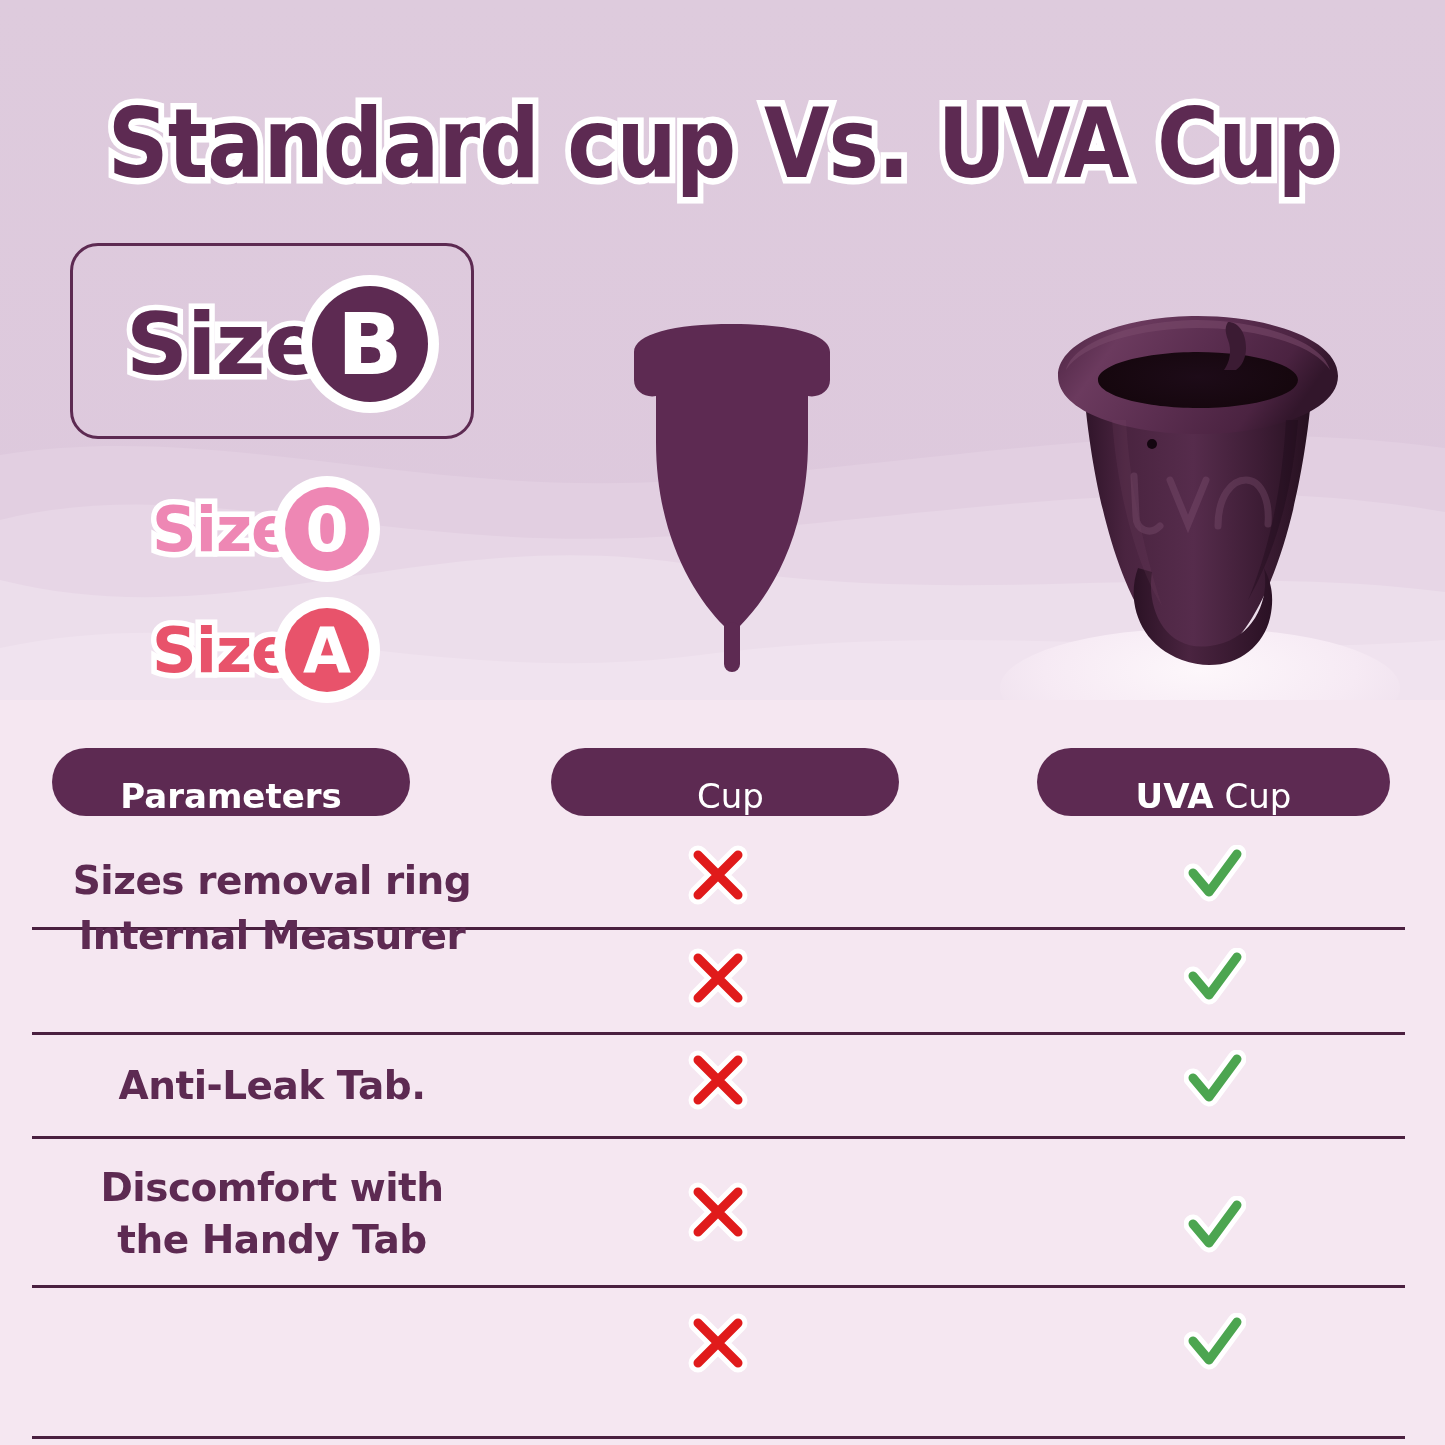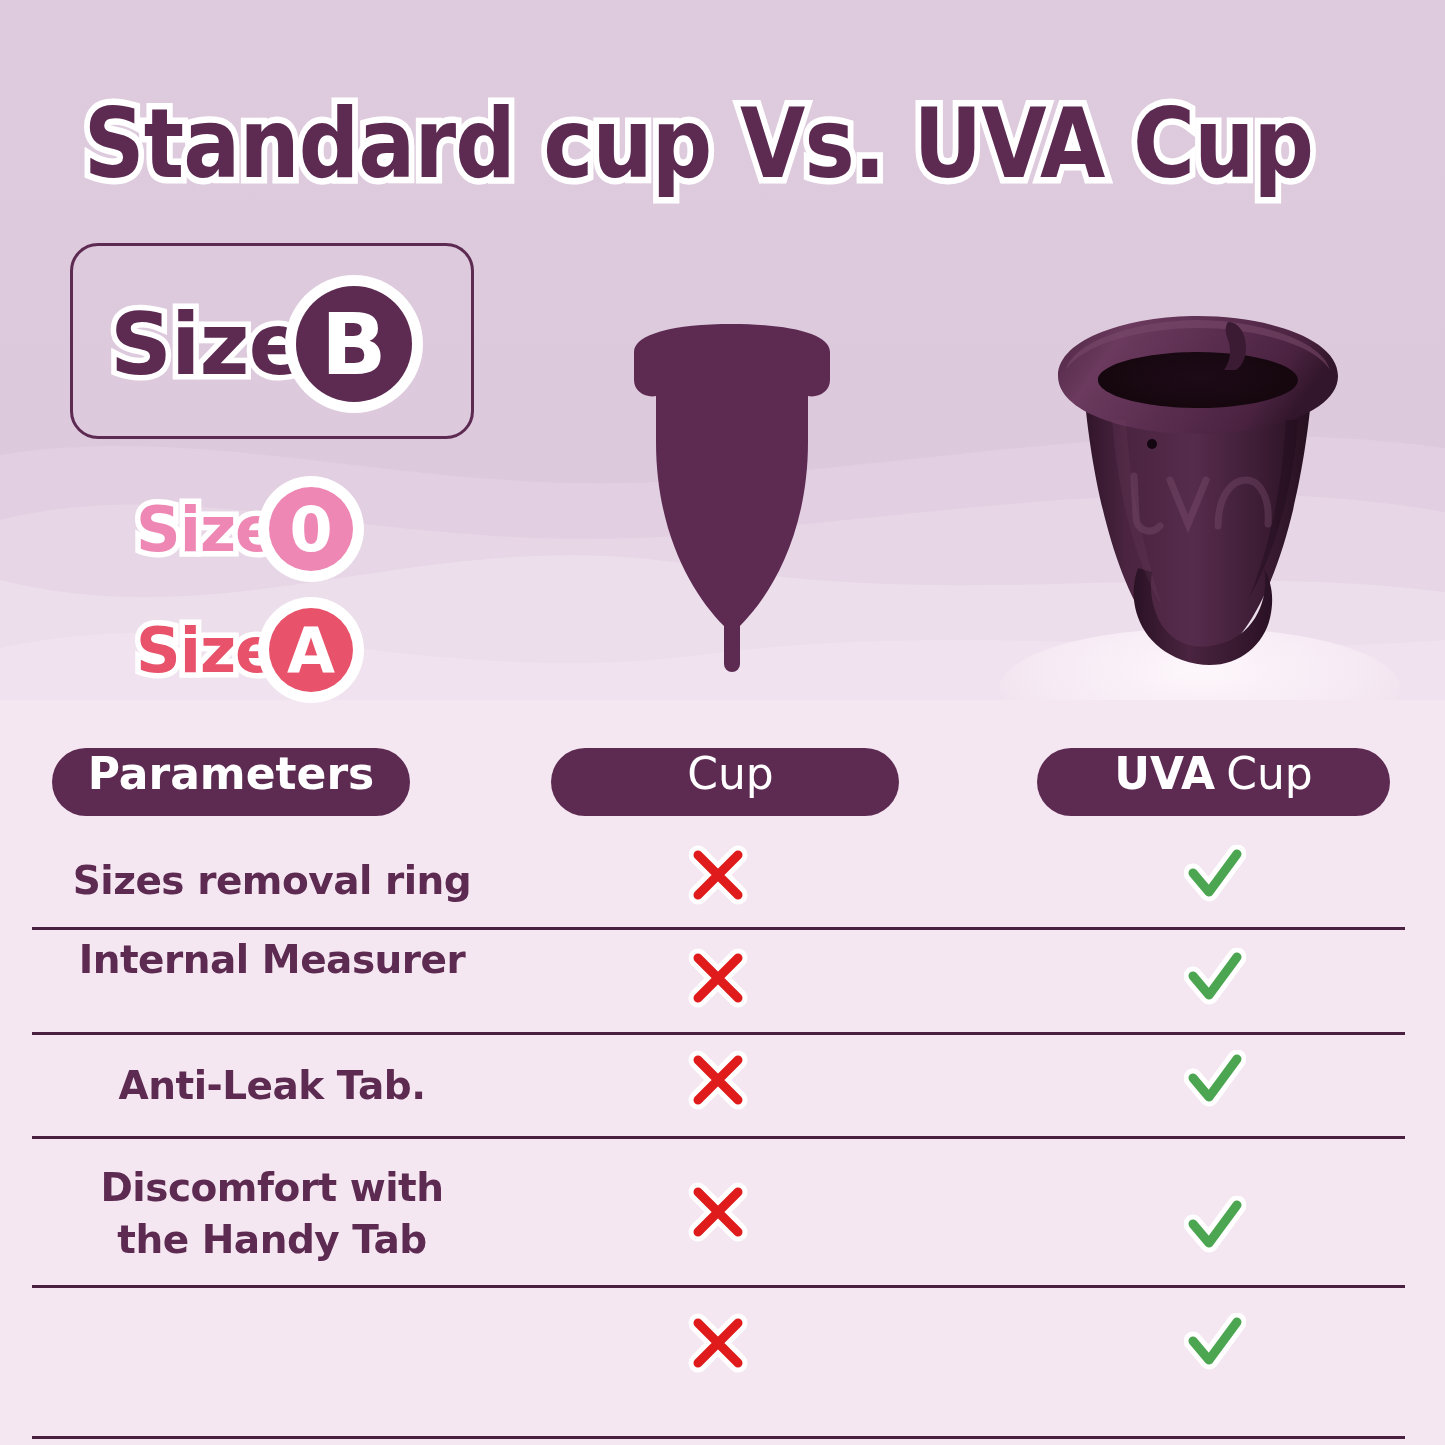--- a/index.html
+++ b/index.html
@@ -24,21 +24,21 @@
     inset: 0;
     width: 1445px;
     height: 1445px;
   }
 
   
   .title-wrap {
     position: absolute;
     left: 0;
     top: 92px;
-    width: 1220px;
+    width: 1444px;
     text-align: center;
     z-index: 6;
   }
   .title {
     display: inline-block;
     font-family: "DejaVu Sans", sans-serif;
     font-weight: 700;
     font-size: 96px;
     line-height: 104px;
     letter-spacing: -1px;
@@ -61,20 +61,21 @@
     border-radius: 28px;
     box-sizing: border-box;
     z-index: 5;
   }
   .badge {
     position: absolute;
     display: flex;
     align-items: center;
     z-index: 7;
     white-space: nowrap;
+    margin-left: 16px;
   }
   .badge-text {
     font-family: "DejaVu Sans", sans-serif;
     font-weight: 700;
     letter-spacing: -1px;
     -webkit-text-stroke: 11px #ffffff;
     paint-order: stroke fill;
     position: relative;
   }
   .badge-circle {
@@ -134,26 +135,26 @@
     background: #f5e7f1;
     z-index: 3;
   }
   .pill {
     position: absolute;
     top: 748px;
     height: 68px;
     border-radius: 34px;
     background: #5d2a52;
     display: flex;
-    align-items: flex-start;
+    align-items: flex-end;
     justify-content: center;
     z-index: 8;
     color: #ffffff;
     font-family: "DejaVu Sans", sans-serif;
-    font-size: 44px;
+    font-size: 34px;
     white-space: nowrap;
   }
   .pill .b { font-weight: 700; }
   .pill .r { font-weight: 400; margin-left: 11px; }
   #pill-parameters { left: 52px; width: 358px; }
   #pill-standard   { left: 551px; width: 348px; }
   #pill-uva        { left: 1037px; width: 353px; }
 
   .divider {
     position: absolute;
@@ -329,21 +330,21 @@
   <div class="mark" style="left:1184px; top:845px;">
     <svg width="62" height="60" viewBox="0 0 62 60">
       <g stroke-linecap="round" stroke-linejoin="round" fill="none">
         <path d="M9,28 L25,47 L53,9" stroke="#ffffff" stroke-width="19"></path>
         <path d="M9,28 L25,47 L53,9" stroke="#4ca550" stroke-width="9"></path>
       </g>
     </svg>
   </div>
   <div class="divider" style="top:927px;"></div>
 
-  <div class="row-label" style="top:934px;">Internal Measurer</div>
+  <div class="row-label" style="top:910px;">Internal Measurer</div>
   <div class="mark" style="left:688px; top:948px;">
     <svg width="60" height="60" viewBox="0 0 60 60">
       <g stroke-linecap="round" fill="none">
         <path d="M10,10 L50,50 M50,10 L10,50" stroke="#ffffff" stroke-width="19"></path>
         <path d="M10,10 L50,50 M50,10 L10,50" stroke="#e01b1b" stroke-width="9"></path>
       </g>
     </svg>
   </div>
   <div class="mark" style="left:1184px; top:948px;">
     <svg width="62" height="60" viewBox="0 0 62 60">

